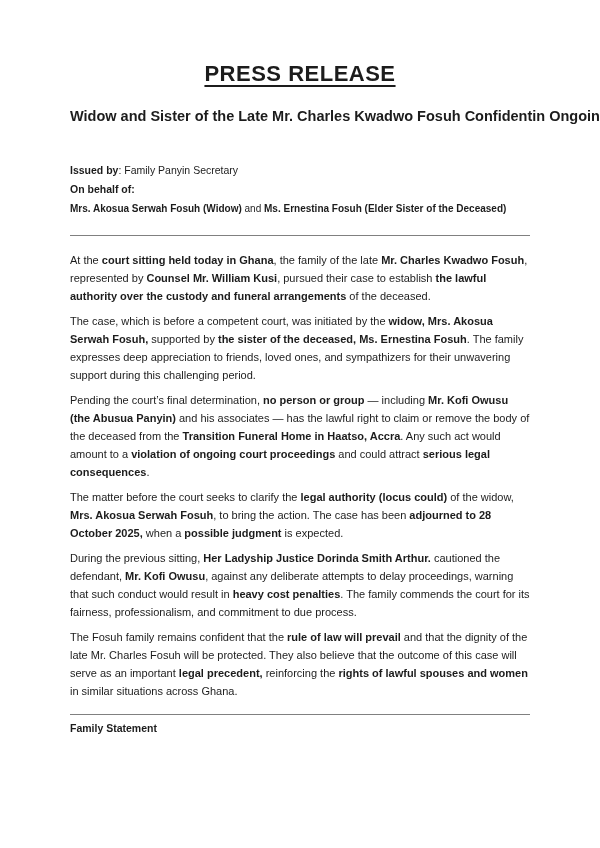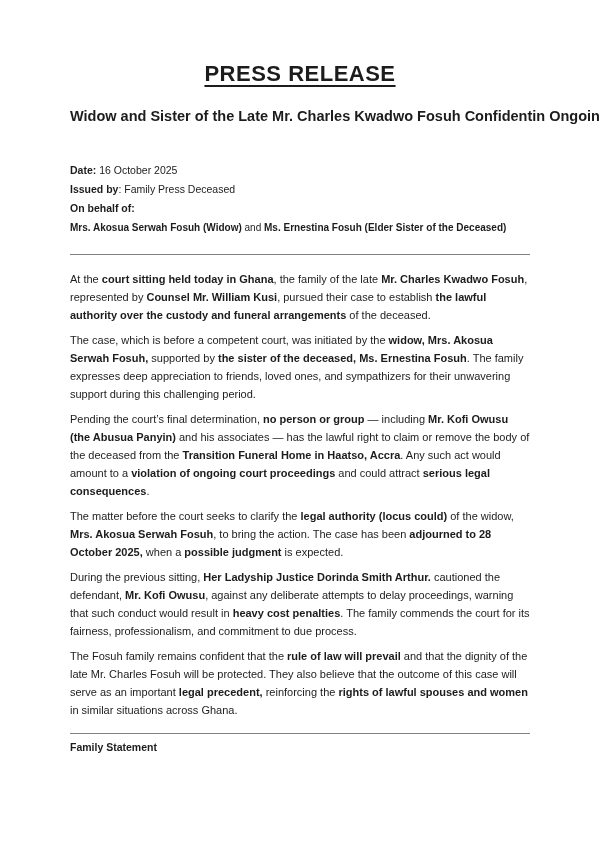--- a/index.html
+++ b/index.html
@@ -78,22 +78,21 @@
 <div class="page">
 
   <h1 class="title">PRESS RELEASE</h1>
 
   <div class="subtitle">
     <div class="subtitle-line">Widow and Sister of the Late Mr. Charles Kwadwo Fosuh Confident</div>
     <div class="subtitle-line">in Ongoing Legal Proceedings Over Custody and Funeral Rights</div>
   </div>
 
   <div class="meta">
-    <div class="meta-line"><b>Date:</b><span> 16 October 2025</span></div>
-    <div class="meta-line"><b>Issued by</b><span>: Family Press Deceased</span></div>
+    <div class="meta-line"><b>Issued by</b><span>: Family Panyin Secretary</span></div>
     <div class="meta-line"><b>On behalf of:</b></div>
     <div class="meta-line meta-line-principals"><b>Mrs. Akosua Serwah Fosuh (Widow)</b><span> and </span><b>Ms. Ernestina Fosuh (Elder Sister of the Deceased)</b></div>
   </div>
 
   <div class="rule rule-top"></div>
 
   <div class="body-text">
       <p class="para"><span>At the </span><b>court sitting held today in Ghana</b><span>, the family of the late </span><b>Mr. Charles Kwadwo Fosuh</b><span>, represented by </span><b>Counsel Mr. William Kusi</b><span>, pursued their case to establish </span><b>the lawful authority over the custody and funeral arrangements</b><span> of the deceased.</span></p>
       <p class="para"><span>The case, which is before a competent court, was initiated by the </span><b>widow, Mrs. Akosua Serwah Fosuh,</b><span> supported by </span><b>the sister of the deceased, Ms. Ernestina Fosuh</b><span>. The family expresses deep appreciation to friends, loved ones, and sympathizers for their unwavering support during this challenging period.</span></p>
       <p class="para"><span>Pending the court’s final determination, </span><b>no person or group</b><span> — including </span><b>Mr. Kofi Owusu (the Abusua Panyin)</b><span> and his associates — has the lawful right to claim or remove the body of the deceased from the </span><b>Transition Funeral Home in Haatso, Accra</b><span>. Any such act would amount to a </span><b>violation of ongoing court proceedings</b><span> and could attract </span><b>serious legal consequences</b><span>.</span></p>

